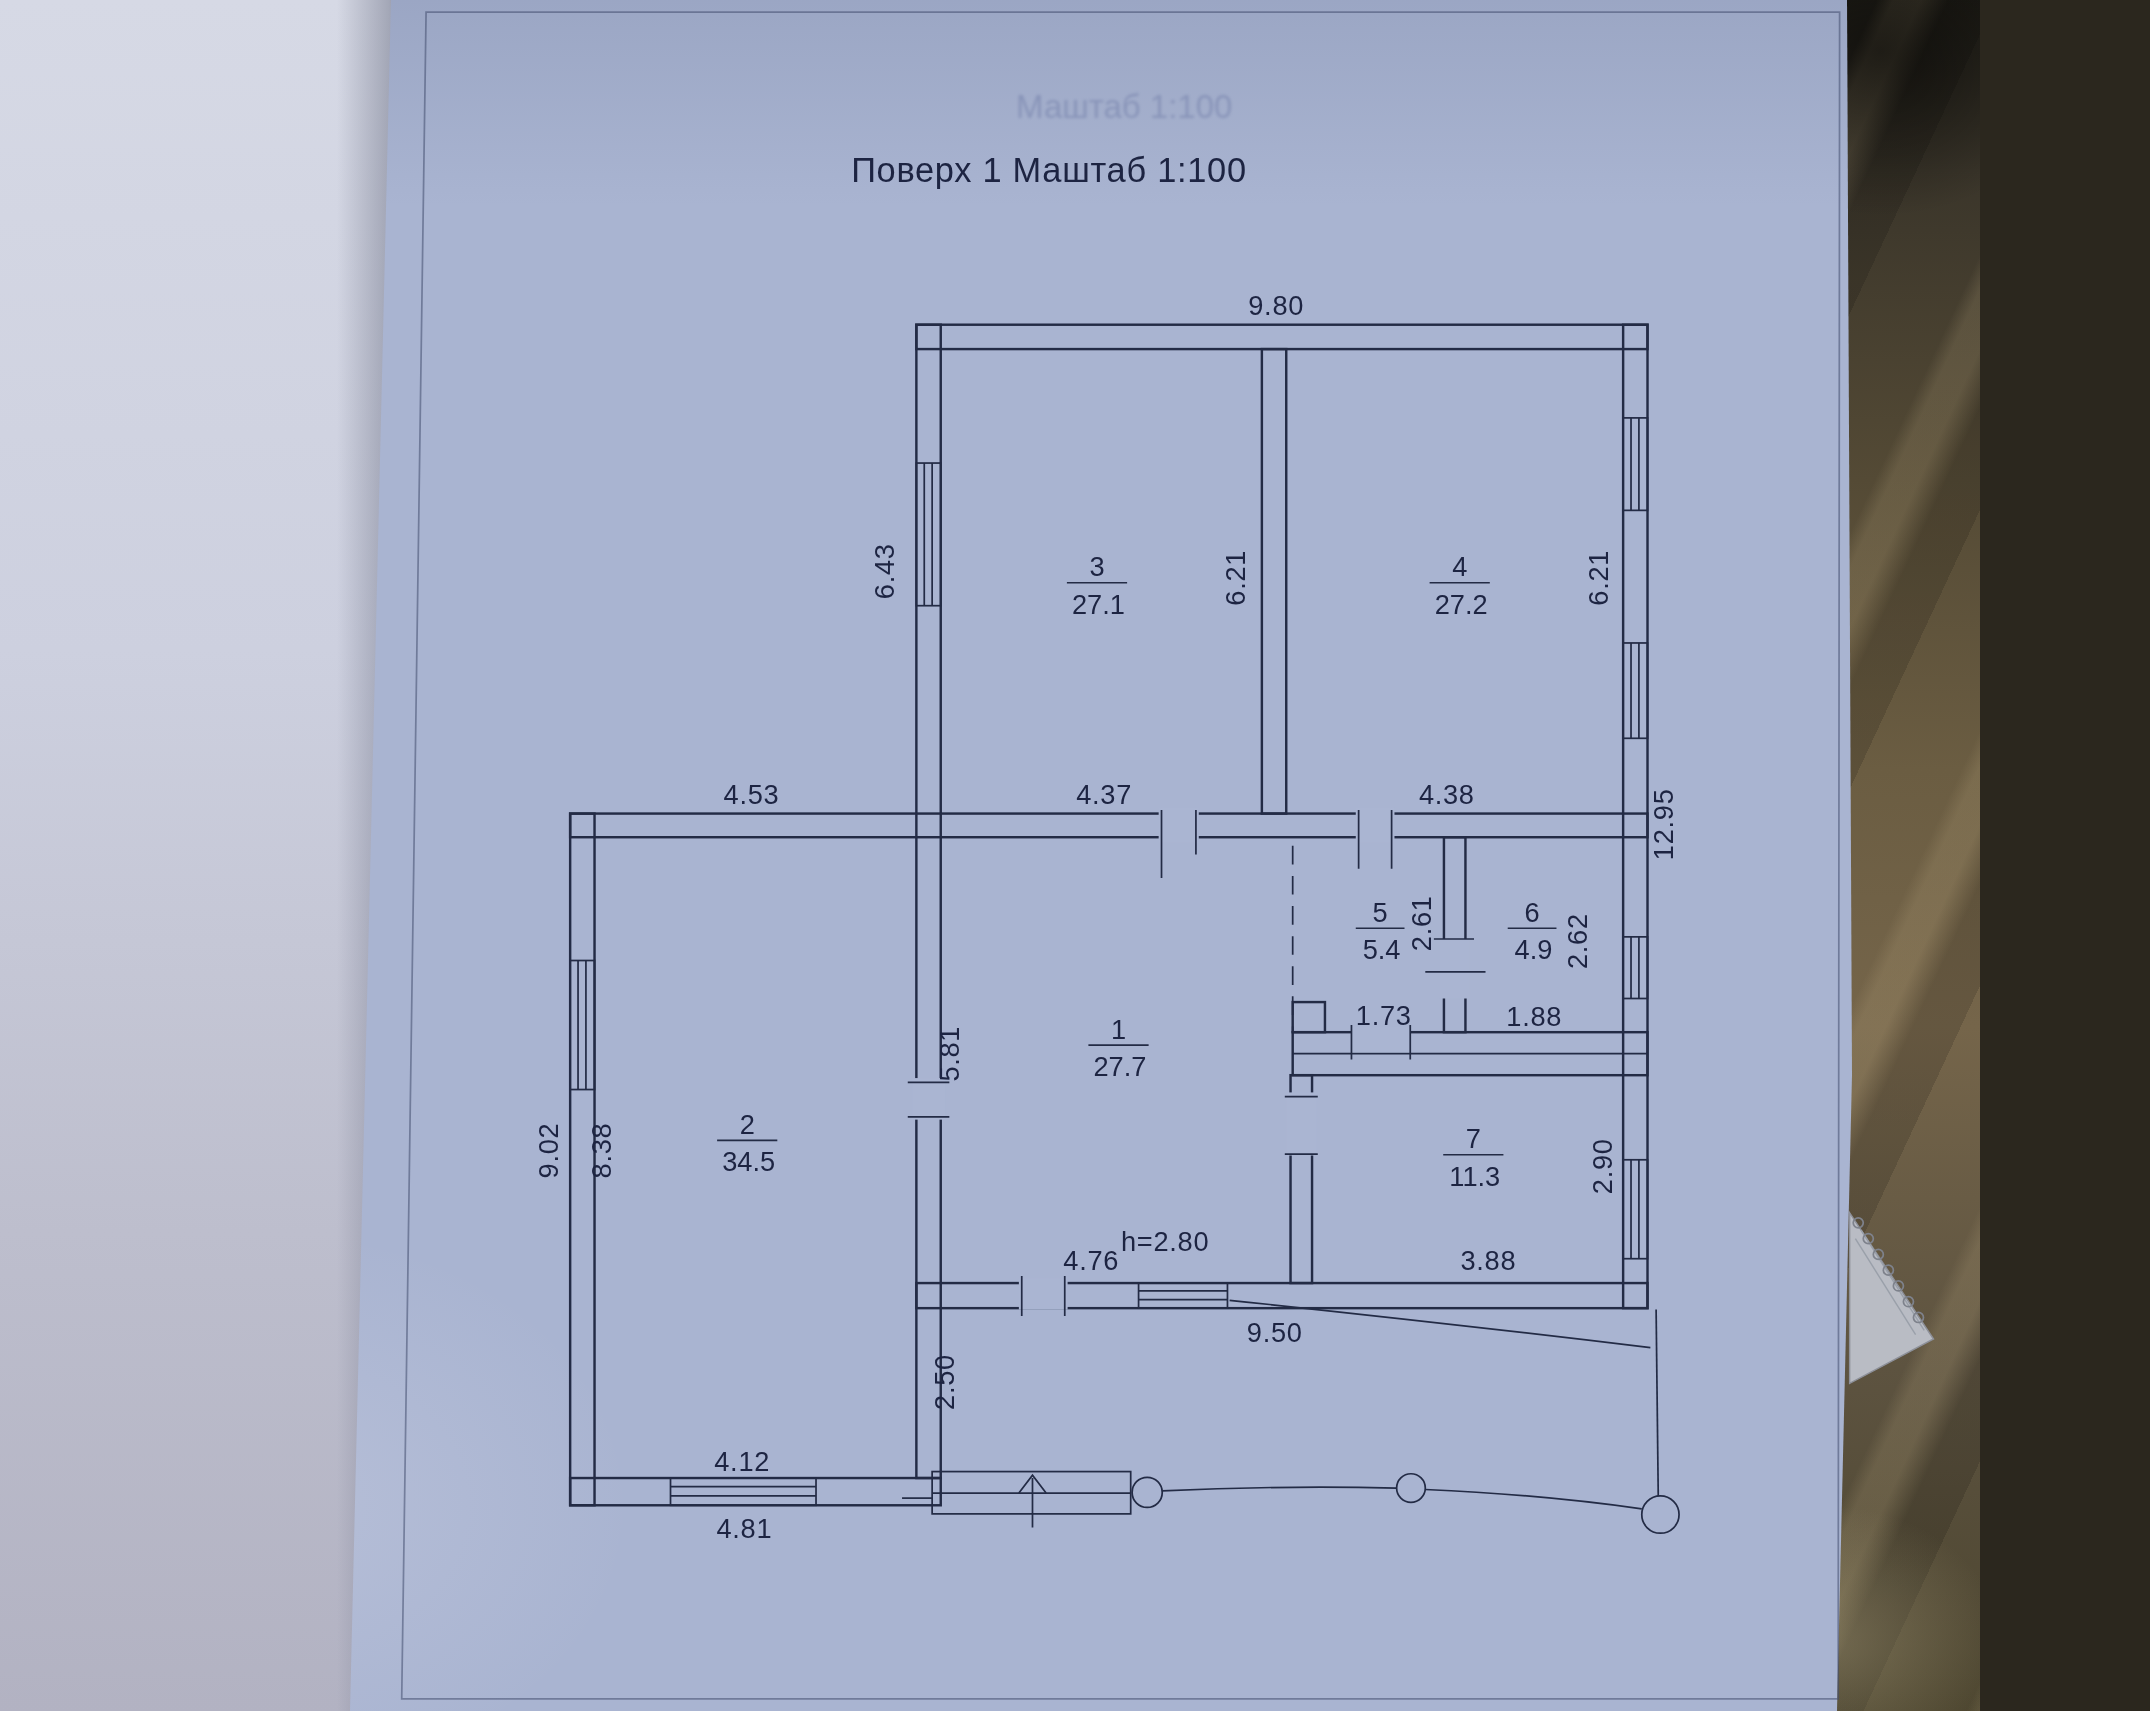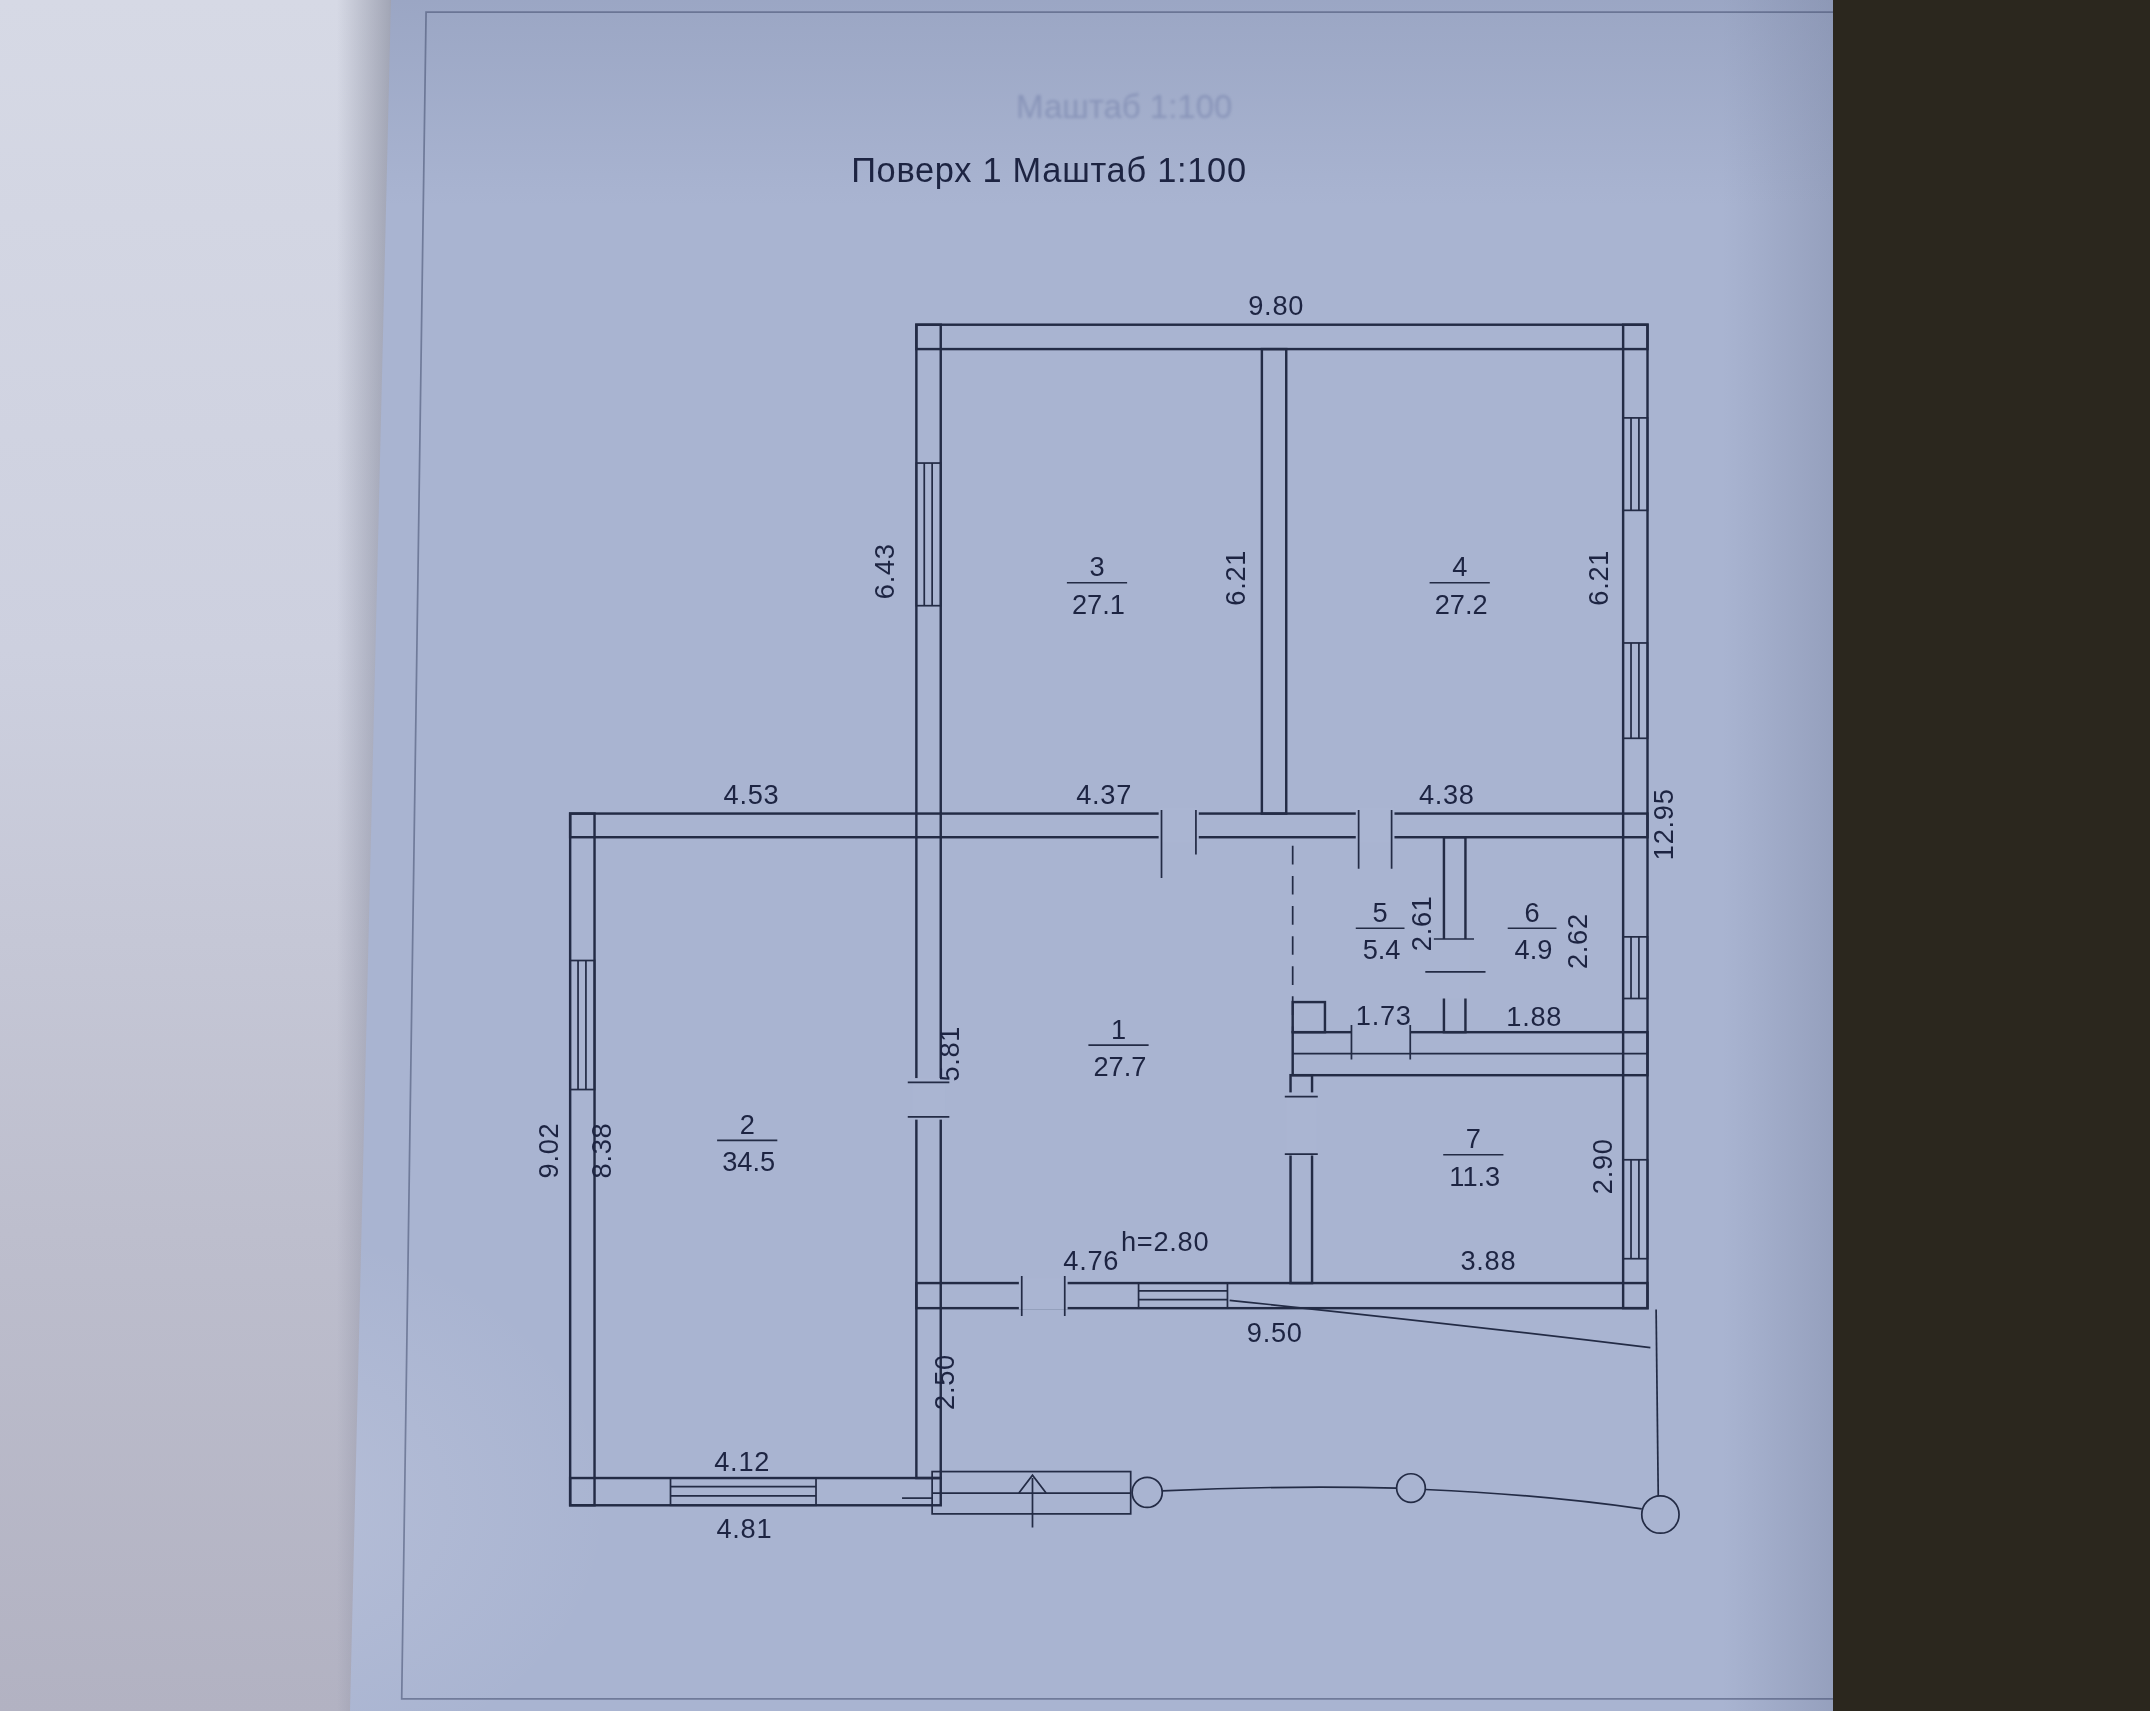--- a/index.html
+++ b/index.html
@@ -1,16 +1,16 @@
 <!DOCTYPE html>
 <html style="font-size:11.5px"><head>
 <meta charset="utf-8">
 <style>
   html,body{margin:0;padding:0;background:#2b271e;}
-  #photo{position:relative;width:1833px;height:1711px;overflow:hidden;
+  #photo{position:relative;width:1980px;height:1711px;overflow:hidden;
          font-family:"Liberation Sans", sans-serif;}
 
   
   #dirt{position:absolute;inset:0;background:
     radial-gradient(301px 229px at 92% 96%, rgba(175,163,128,.45), rgba(0,0,0,0) 60%),
     radial-gradient(358px 301px at 95% 3%, rgba(0,0,0,.55), rgba(0,0,0,0) 55%),
     repeating-linear-gradient(115deg, rgba(205,185,142,0) 0 93px, rgba(205,185,142,.16) 108px 133px, rgba(0,0,0,.14) 158px 201px),
     linear-gradient(180deg,#23211a 0%,#3a352a 10%,#544a35 28%,#6b5d42 45%,#75654a 60%,#5d5340 80%,#4c452f 100%);}
 
   

